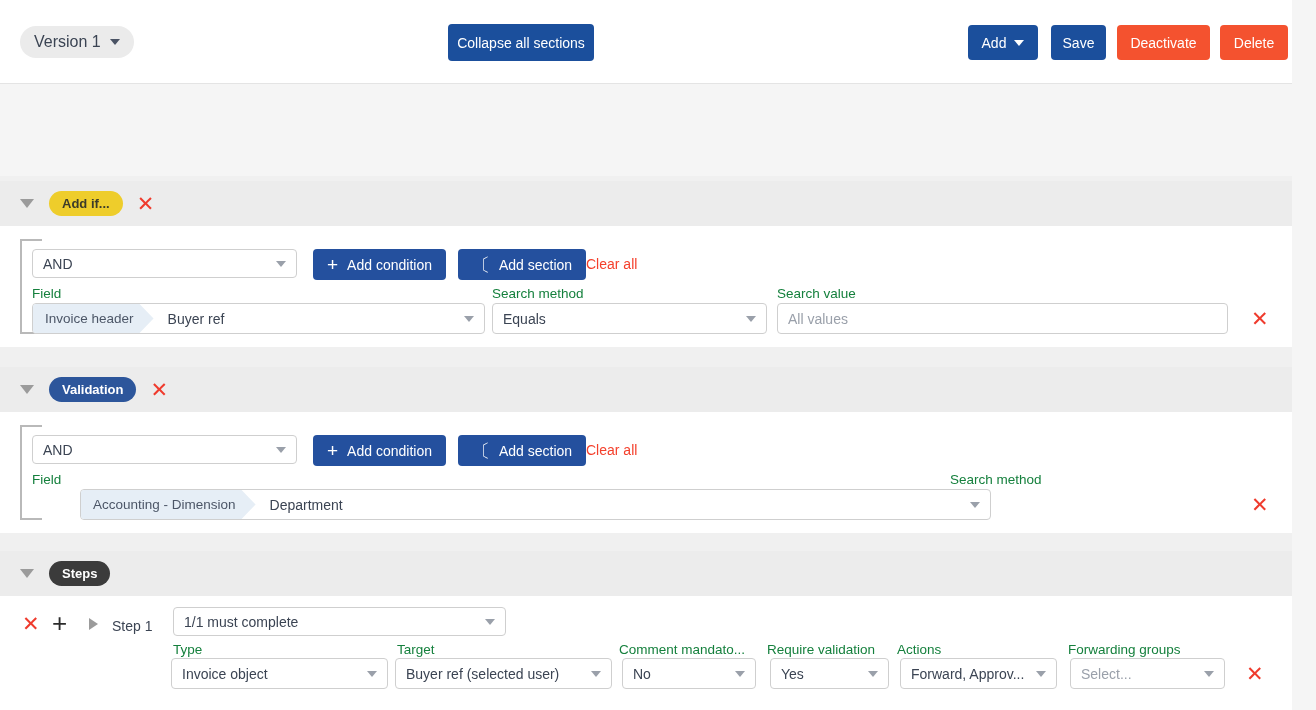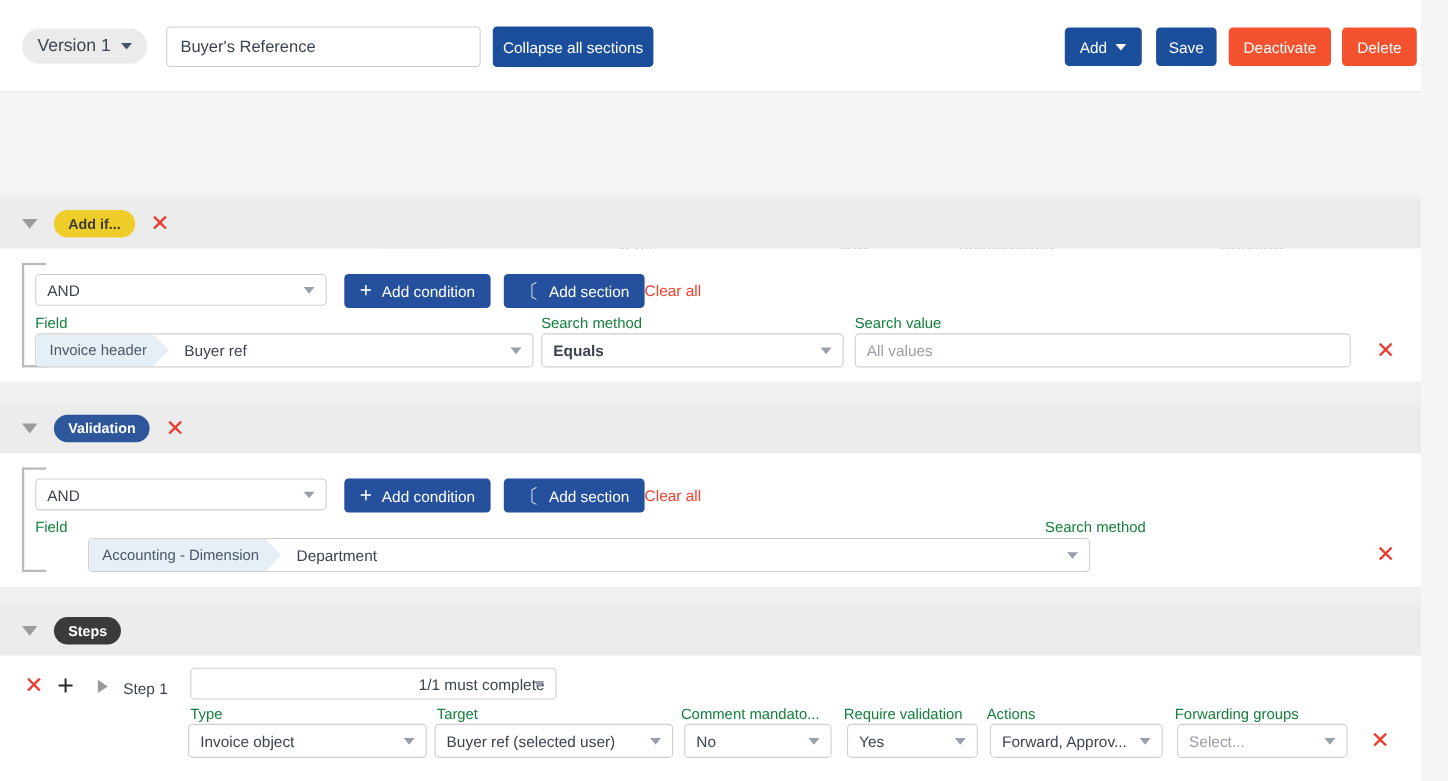--- a/index.html
+++ b/index.html
@@ -170,21 +170,20 @@
 <body>
 
 <div class="page">
  <div class="canvas">
 
   <div class="topbar">
     <div class="version-pill">
       <span>Version 1</span>
       <span class="caret-dn"></span>
     </div>
-    <input class="name-input" type="text" value="Buyer's Reference" style="">
     <button class="btn btn-blue collapse-btn">Collapse all sections</button>
     <button class="btn btn-blue add-btn">
       <span>Add</span>
       <span class="caret-dn"></span>
     </button>
     <button class="btn btn-blue save-btn">Save</button>
     <button class="btn btn-red deact-btn">Deactivate</button>
     <button class="btn btn-red del-btn">Delete</button>
   </div>
 
@@ -246,21 +245,21 @@
     <span class="clear-all" style="left:586px; top:30px;">Clear all</span>
 
     <span class="flabel" style="left:32px; top:60px;">Field</span>
     <div class="fieldbox" style="left:32px; top:77px; width:453px;">
       <span class="chip">Invoice header</span>
       <span class="fieldval">Buyer ref</span>
       <span class="arrow"></span>
     </div>
 
     <span class="flabel" style="left:492px; top:60px;">Search method</span>
-    <div class="sel" style="left:492px; top:77px; width:275px; height:31px;font-weight:bold;">
+    <div class="sel" style="left:492px; top:77px; width:275px; height:31px;">
       <span>Equals</span>
       <span class="arrow"></span>
     </div>
 
     <span class="flabel" style="left:777px; top:60px;">Search value</span>
     <div class="sel ph" style="left:777px; top:77px; width:451px; height:31px;">
       <span>All values</span>
     </div>
     <span class="x-red" style="position:absolute; left:1251px; top:82px;">✕</span>
   </div>
@@ -301,21 +300,21 @@
   <div class="sec-head" style="top:551px;">
     <span class="tri-dn"></span>
     <span class="tag tag-dark">Steps</span>
   </div>
   <div class="sec-body" style="top:596px; height:114px;">
     <span class="x-red" style="position:absolute; left:22px; top:17px;">✕</span>
     <span class="plus-dark" style="left:52px; top:14px;">+</span>
     <span class="tri-rt" style="left:89px; top:22px;"></span>
     <span class="step-label" style="left:112px; top:22px;">Step 1</span>
 
-    <div class="sel" style="left:173px; top:11px; width:333px; height:29px;justify-content:flex-end;">
+    <div class="sel" style="left:173px; top:11px; width:333px; height:29px;">
       <span>1/1 must complete</span>
       <span class="arrow"></span>
     </div>
 
     <span class="flabel" style="left:173px; top:46px;">Type</span>
     <div class="sel" style="left:171px; top:62px; width:217px; height:31px;">
       <span>Invoice object</span>
       <span class="arrow"></span>
     </div>
 

